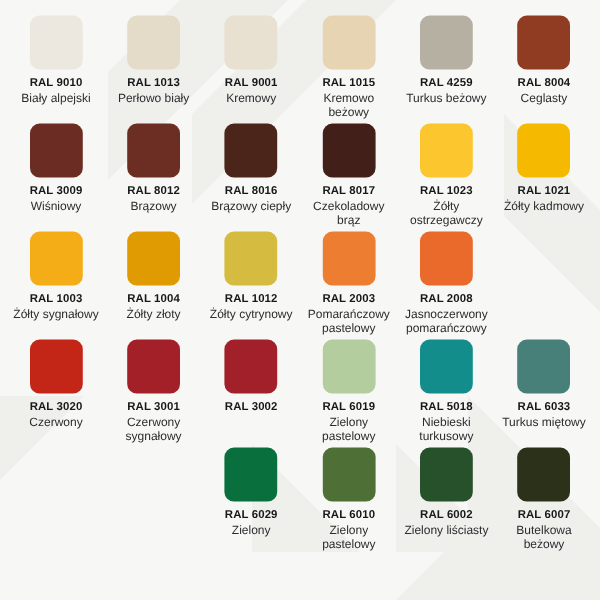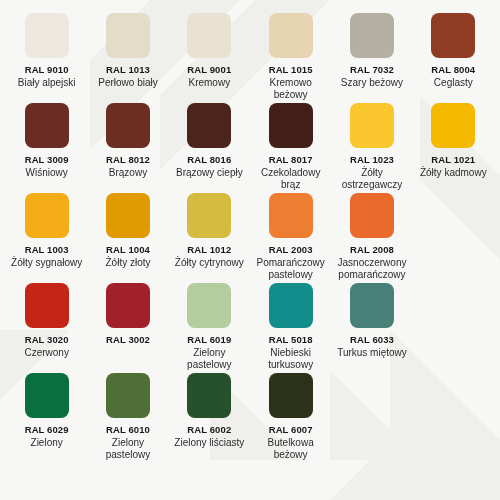--- a/index.html
+++ b/index.html
@@ -30,21 +30,21 @@
     z-index: 1;
     width: 500px;
     box-sizing: border-box;
     padding: 10px 6px 0 6px;
   }
   .swatch-row {
     display: flex;
     width: 100%;
     margin-bottom: 0;
   }
-  .row-last { justify-content: flex-start; }
+  .row-last { justify-content: flex-end; }
 
   .swatch-cell {
     width: 16.6666%;
     box-sizing: border-box;
     padding: 3px 4px 0 4px;
     display: flex;
     flex-direction: column;
     align-items: center;
     text-align: center;
   }
@@ -108,22 +108,22 @@
       <div class="code">RAL 9001</div>
       <div class="name">Kremowy</div>
     </div>
     <div class="swatch-cell">
       <div class="chip" style="background-color: rgb(231, 212, 178);"></div>
       <div class="code">RAL 1015</div>
       <div class="name">Kremowo beżowy</div>
     </div>
     <div class="swatch-cell">
       <div class="chip" style="background-color: rgb(182, 176, 163);"></div>
-      <div class="code">RAL 7032</div>
-      <div class="name">Szary beżowy</div>
+      <div class="code">RAL 4259</div>
+      <div class="name">Turkus beżowy</div>
     </div>
     <div class="swatch-cell">
       <div class="chip" style="background-color: rgb(143, 60, 34);"></div>
       <div class="code">RAL 8004</div>
       <div class="name">Ceglasty</div>
     </div>
   </div>
 
   <div class="swatch-row">
     <div class="swatch-cell">
@@ -186,20 +186,25 @@
     </div>
   </div>
 
   <div class="swatch-row">
     <div class="swatch-cell">
       <div class="chip" style="background-color: rgb(195, 38, 23);"></div>
       <div class="code">RAL 3020</div>
       <div class="name">Czerwony</div>
     </div>
     <div class="swatch-cell">
+      <div class="chip" style="background-color: rgb(164, 32, 41);"></div>
+      <div class="code">RAL 3001</div>
+      <div class="name">Czerwony sygnałowy</div>
+    </div>
+    <div class="swatch-cell">
       <div class="chip" style="background-color: rgb(162, 32, 41);"></div>
       <div class="code">RAL 3002</div>
     </div>
     <div class="swatch-cell">
       <div class="chip" style="background-color: rgb(179, 205, 159);"></div>
       <div class="code">RAL 6019</div>
       <div class="name">Zielony pastelowy</div>
     </div>
     <div class="swatch-cell">
       <div class="chip" style="background-color: rgb(19, 140, 140);"></div>

